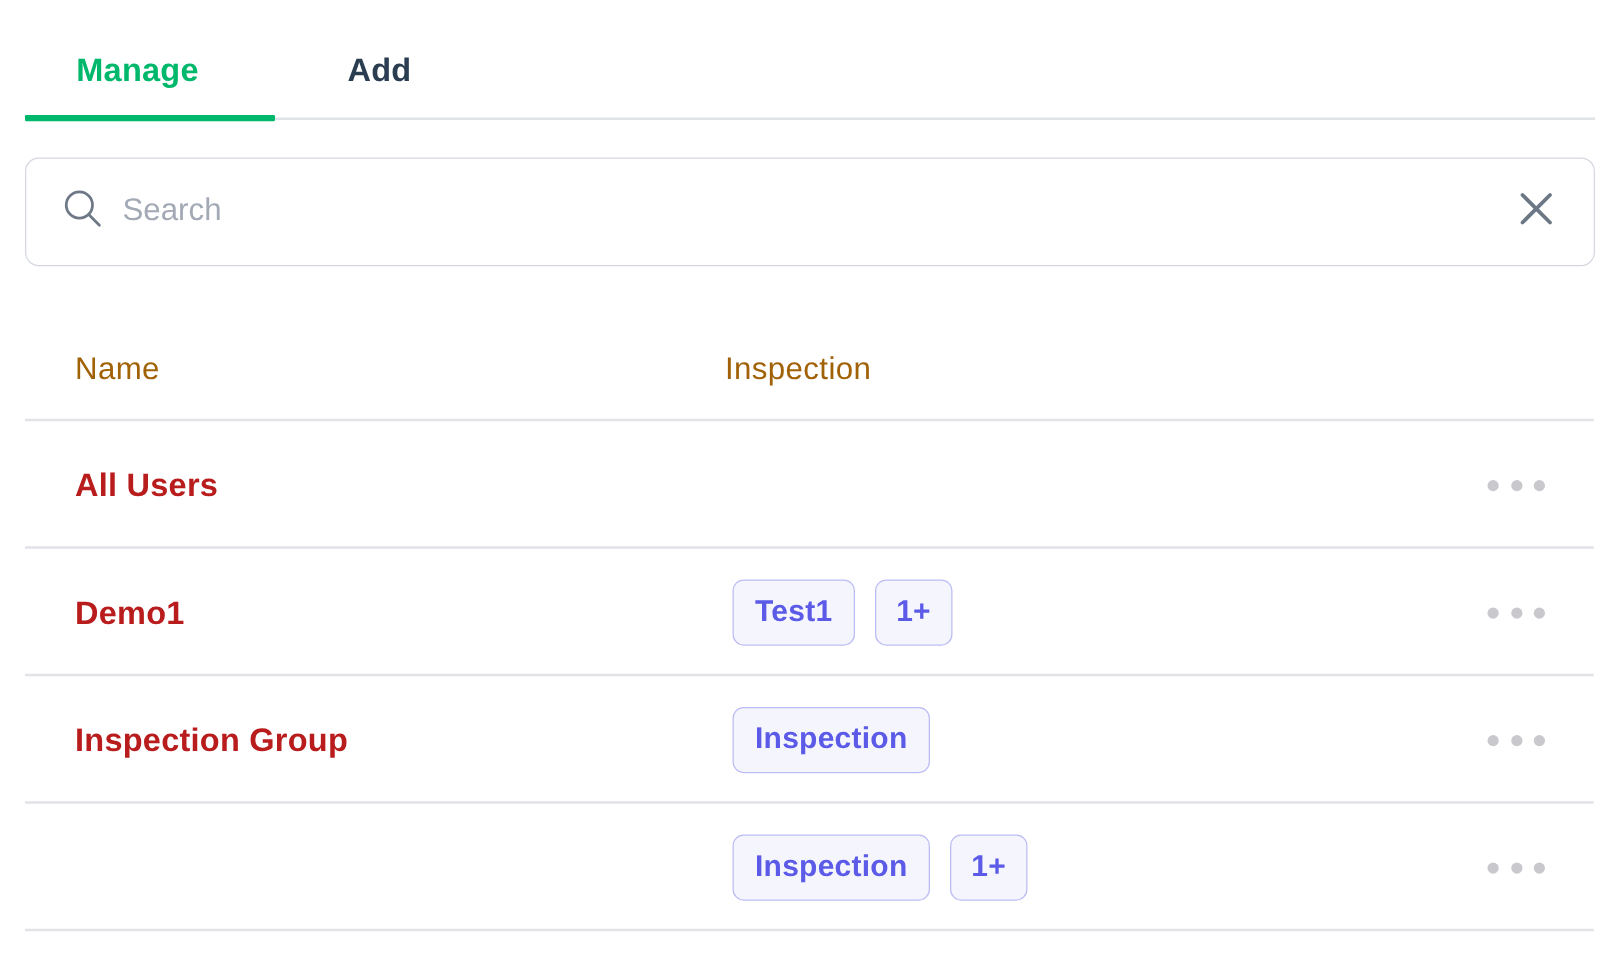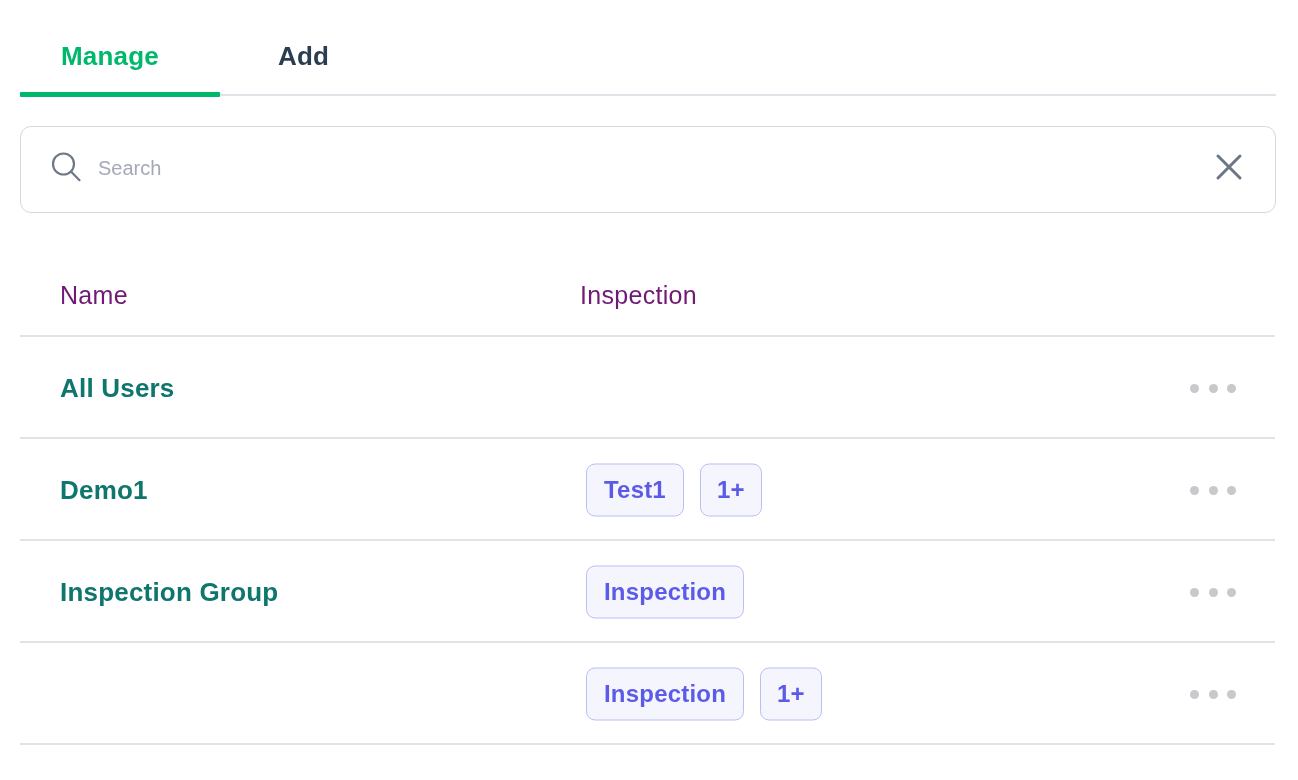--- a/index.html
+++ b/index.html
@@ -86,21 +86,21 @@
   .search-input {
     position: absolute;
     left: 98px;
     top: 149px;
     width: 1090px;
     height: 38px;
     border: none;
     outline: none;
     background: transparent;
     font-family: "Liberation Sans", sans-serif;
-    font-size: 20px;
+    font-size: 25px;
     color: #2B3D4F;
     padding: 0;
   }
   .search-input::placeholder {
     color: #A3AAB6;
     opacity: 1;
   }
   .search-clear {
     position: absolute;
     left: 1210px;
@@ -122,21 +122,21 @@
     width: 1298px;
   }
   .thead {
     position: relative;
     height: 87px;
   }
   .th {
     position: absolute;
     top: 30px;
     font-size: 25px;
-    color: #701a75;
+    color: #a16207;
     letter-spacing: 0.3px;
     line-height: 30px;
   }
   .th-name { left: 60px; }
   .th-catalogue { left: 580px; }
 
   .divider {
     position: absolute;
     left: 20px;
     width: 1255px;
@@ -149,21 +149,21 @@
     height: 102px;
     width: 1298px;
   }
   .cell-name {
     position: absolute;
     left: 60px;
     top: 50%;
     transform: translateY(-50%);
     font-size: 26px;
     font-weight: 700;
-    color: #0f766e;
+    color: #b91c1c;
     letter-spacing: 0.2px;
     line-height: 32px;
   }
   .cell-catalogue {
     position: absolute;
     left: 586px;
     top: 50%;
     transform: translateY(-50%);
     display: flex;
     align-items: center;

